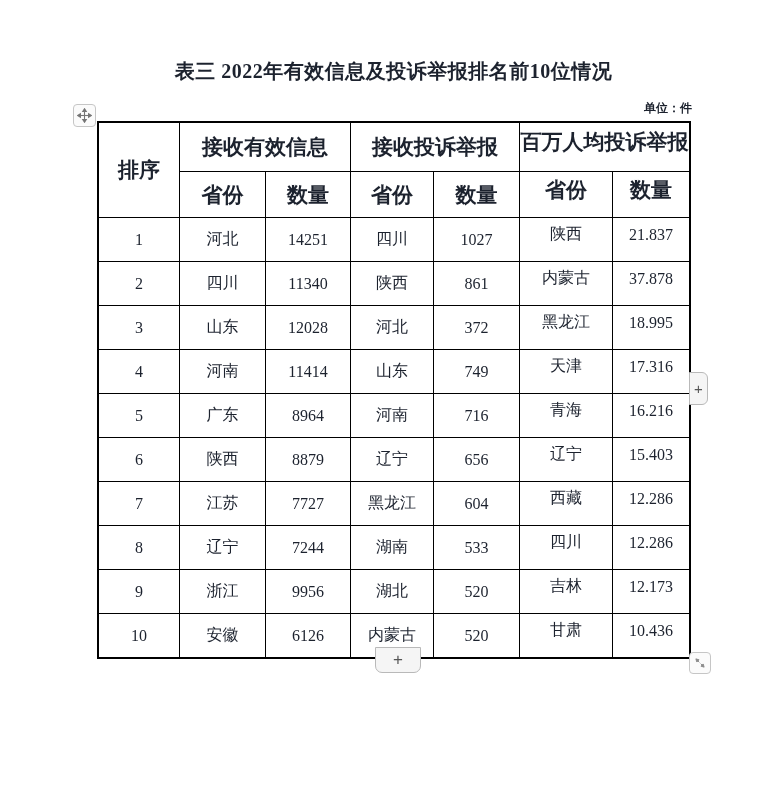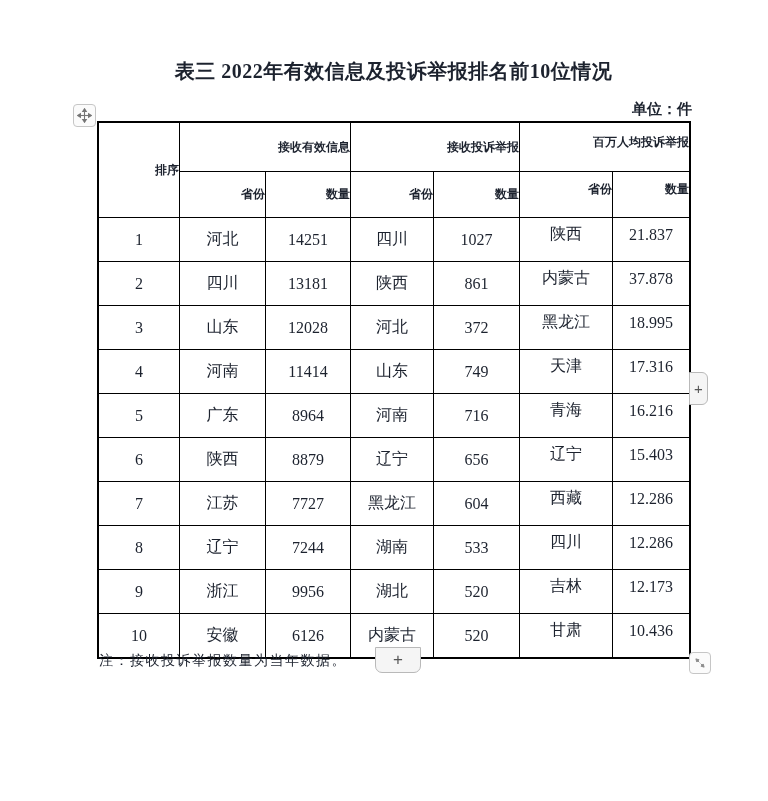--- a/index.html
+++ b/index.html
@@ -12,40 +12,40 @@
     overflow:hidden;
   }
   
   .doc-title{
     position:absolute;left:98px;top:58px;width:591px;
     text-align:center;font-size:20px;font-weight:bold;
     letter-spacing:0.5px;white-space:nowrap;
   }
   .unit-label{
     position:absolute;top:100px;right:76px;
-    font-size:15px;font-weight:bold;white-space:nowrap;
+    font-size:12px;font-weight:bold;white-space:nowrap;
   }
   .doc-note{
     position:absolute;left:99px;top:652px;
     font-size:14px;letter-spacing:1.5px;white-space:nowrap;
   }
   
   table.rank-table{
     position:absolute;left:98px;top:122px;
     border-collapse:collapse;table-layout:fixed;
     box-shadow:0 0 0 1px #000;           
     font-size:16px;
   }
   .rank-table th,.rank-table td{
     border:1px solid #000;
     text-align:center;vertical-align:middle;
     padding:0;overflow:hidden;
     font-weight:normal;
   }
-  .rank-table thead th{font-weight:bold;font-size:12px;text-align:right;}
+  .rank-table thead th{font-weight:bold;font-size:21px;}
   .rank-table thead tr.group-row th{height:48px;}
   .rank-table thead tr.sub-row th{height:45px;}
   .rank-table tbody td{height:43px;}
   
   .rank-table .g3 span{position:relative;top:-5px;display:inline-block;}
   .rank-table td span,.rank-table th span{display:inline-block;}
   
   .handle{
     position:absolute;box-sizing:border-box;
     background:#fbfbfb;border:1px solid #c6c6c6;
@@ -122,21 +122,21 @@
           <td><span>河北</span></td>
           <td><span>14251</span></td>
           <td><span>四川</span></td>
           <td><span>1027</span></td>
           <td class="g3"><span>陕西</span></td>
           <td class="g3"><span>21.837</span></td>
         </tr>
         <tr>
           <td><span>2</span></td>
           <td><span>四川</span></td>
-          <td><span>13181</span></td>
+          <td><span>11340</span></td>
           <td><span>陕西</span></td>
           <td><span>861</span></td>
           <td class="g3"><span>内蒙古</span></td>
           <td class="g3"><span>37.878</span></td>
         </tr>
         <tr>
           <td><span>3</span></td>
           <td><span>山东</span></td>
           <td><span>12028</span></td>
           <td><span>河北</span></td>
@@ -218,15 +218,14 @@
     <svg class="icon-svg" width="14" height="14" viewBox="0 0 22 22">
       <g stroke="#8a8a8a" stroke-width="1.5" fill="#8a8a8a">
         <line x1="7" y1="7" x2="10" y2="10"></line>
         <path d="M4.5 4.5 L9.5 6 L6 9.5 Z"></path>
         <line x1="12" y1="12" x2="15" y2="15"></line>
         <path d="M17.5 17.5 L12.5 16 L16 12.5 Z"></path>
       </g>
     </svg>
   </div>
 
-  <div class="doc-note">注：接收投诉举报数量为当年数据。</div>
 
 </div>
 
 </body></html>

